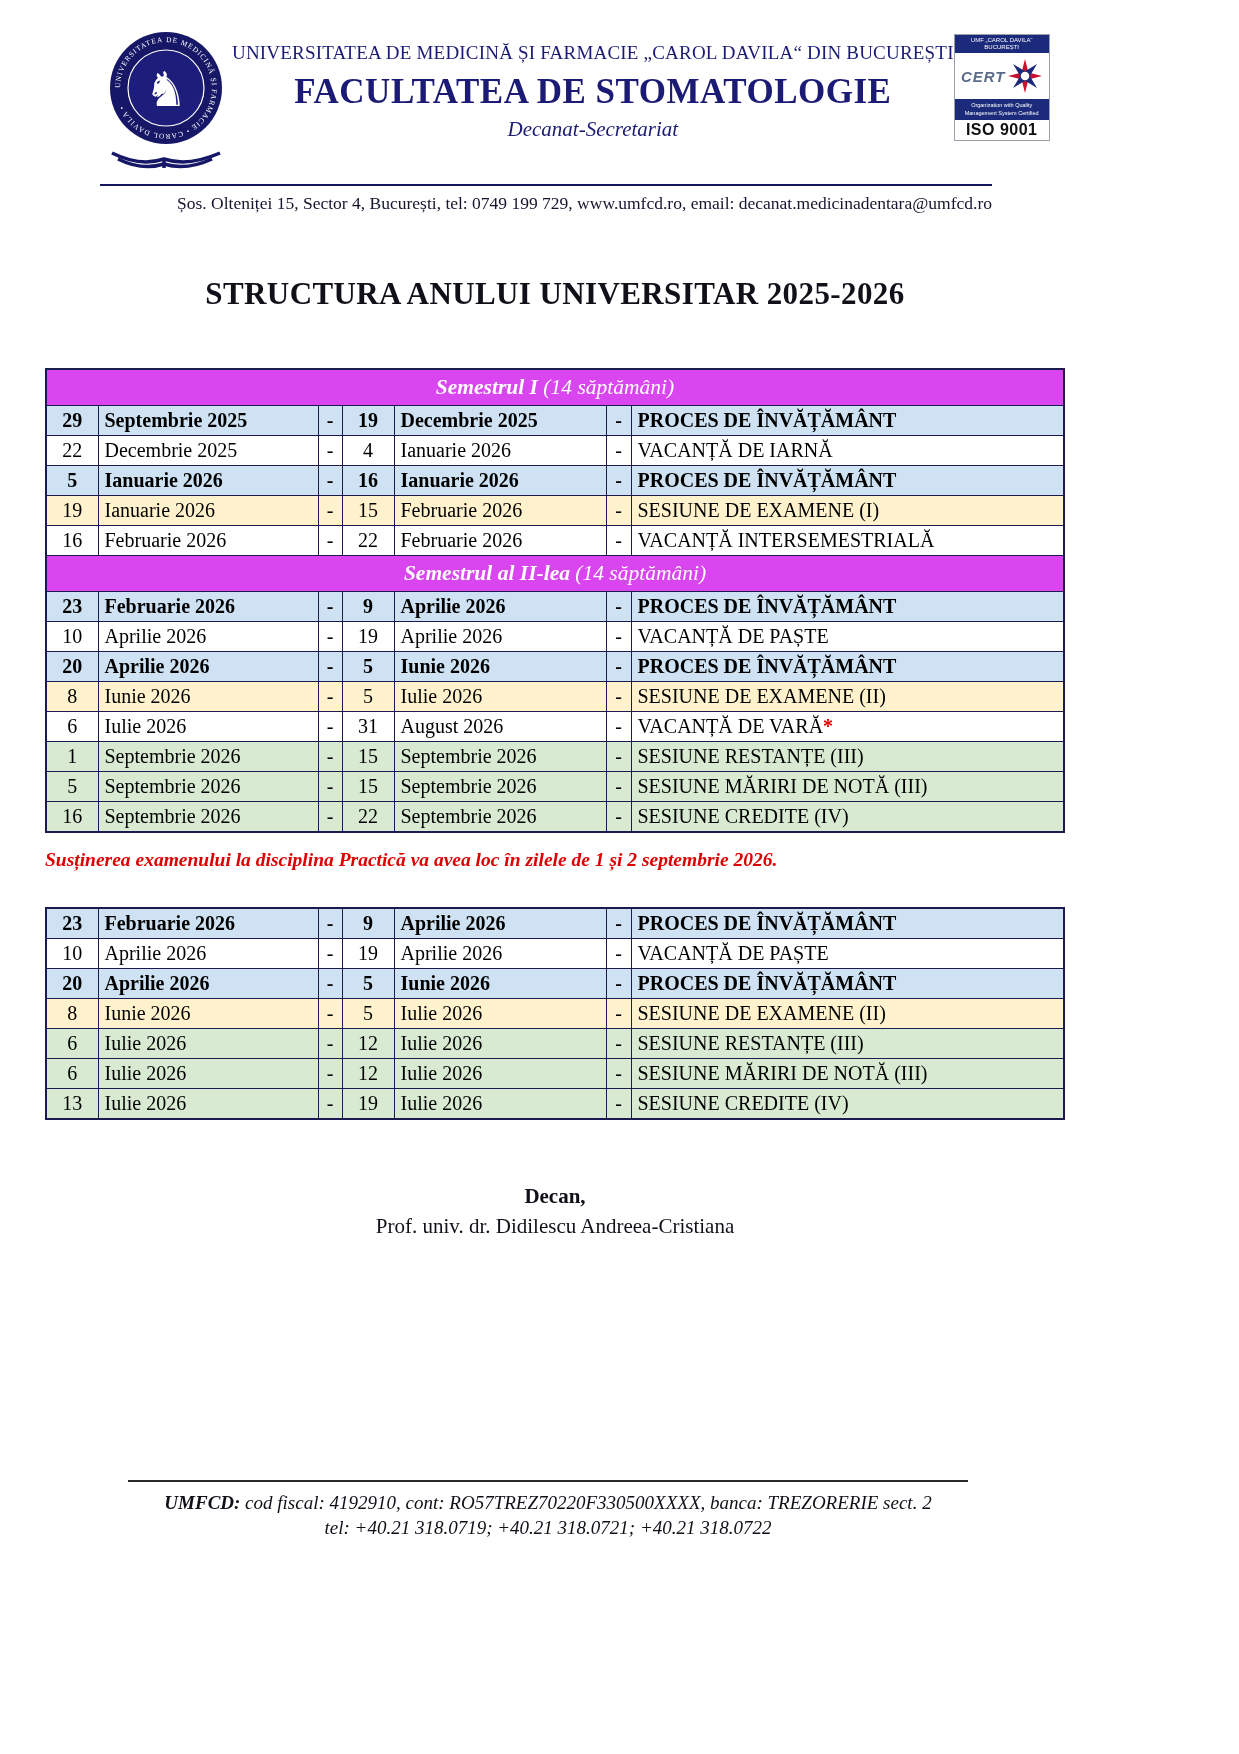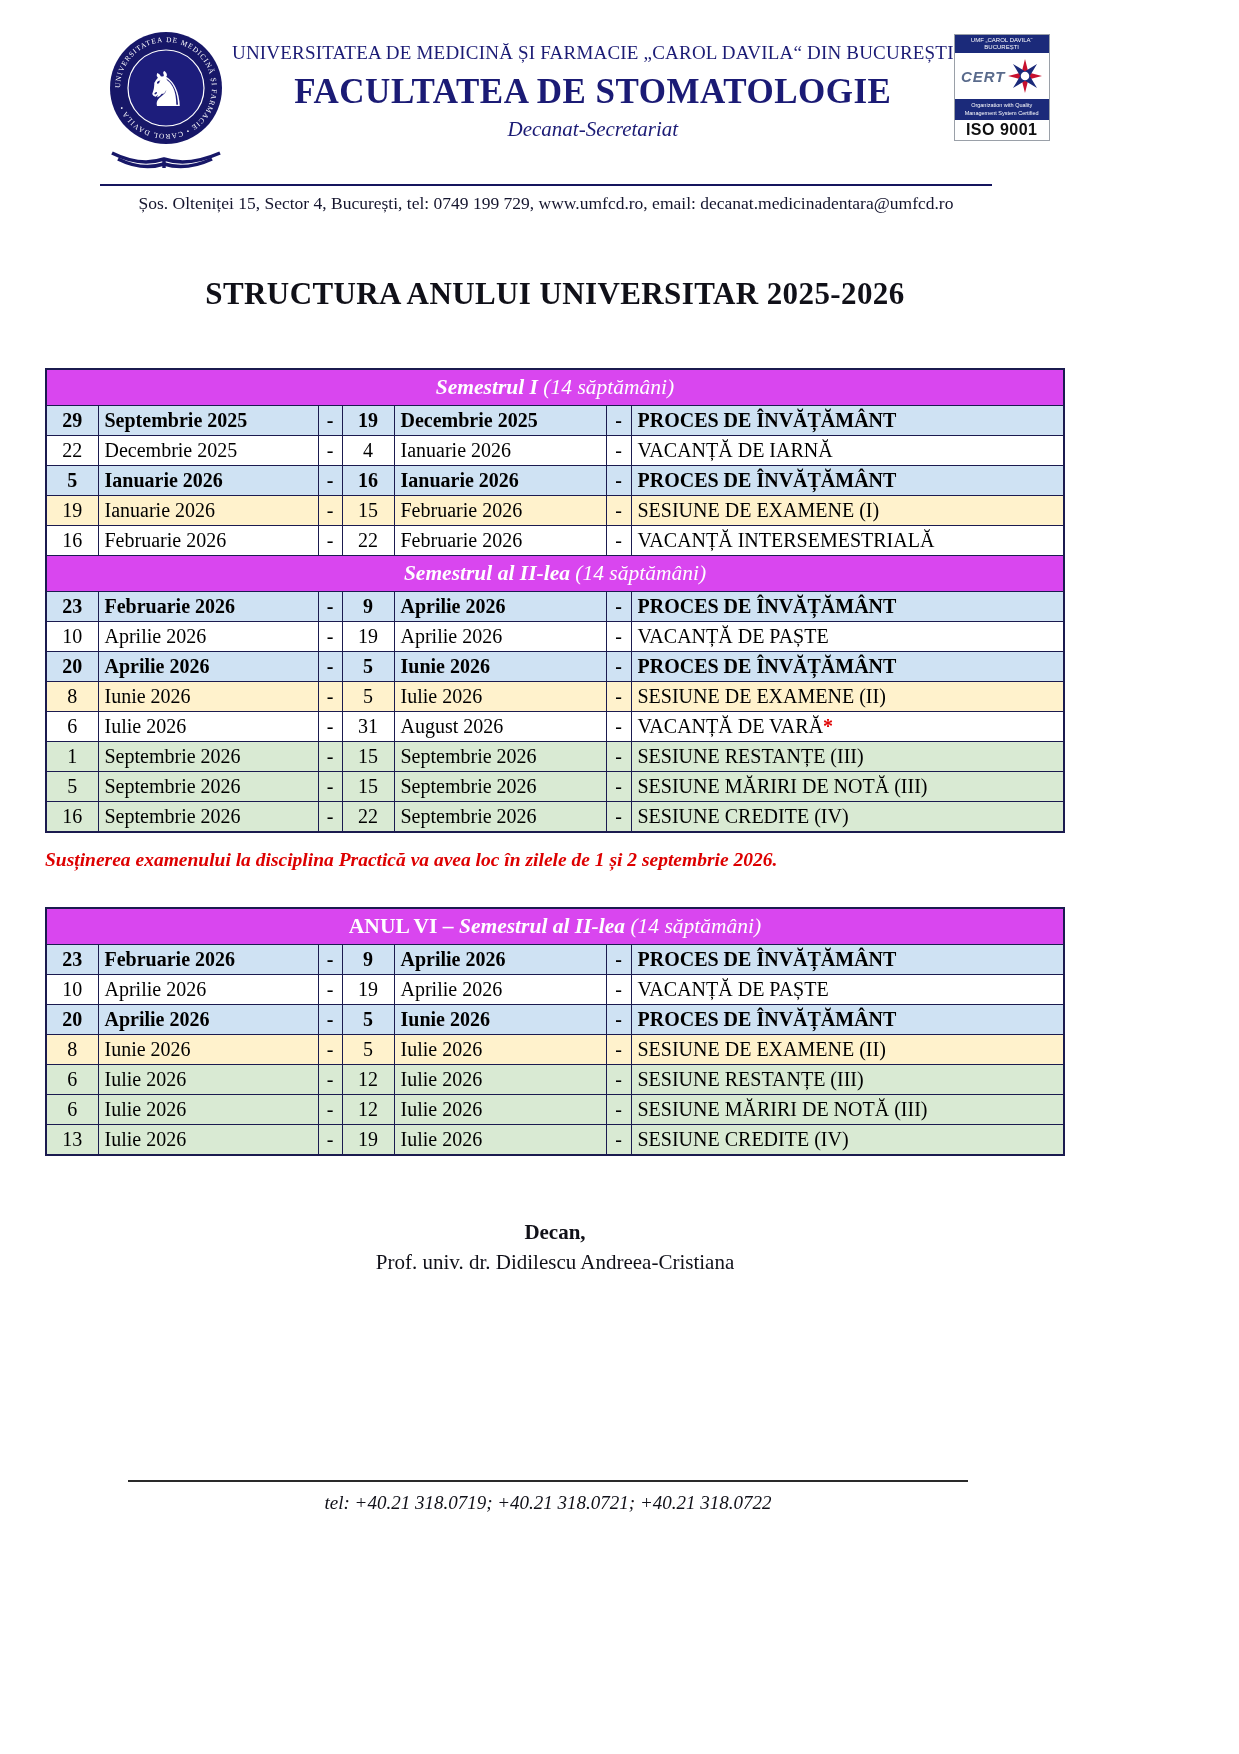--- a/index.html
+++ b/index.html
@@ -15,21 +15,21 @@
 
   
   .hdr { margin: 26px 0 0 100px; width: 892px; }
   .hdr-row { display: flex; align-items: flex-start; }
   .logo-wrap { flex: 0 0 132px; width: 132px; }
   .hdr-center { flex: 1; text-align: center; padding-top: 16px; color: #1b1b75; }
   .univ-line { font-size: 19px; letter-spacing: .2px; white-space: nowrap; }
   .faculty   { font-size: 35px; font-weight: bold; margin-top: 8px; letter-spacing: .5px; }
   .dept      { font-size: 21px; font-style: italic; margin-top: 5px; }
   .hdr-rule  { border-top: 2px solid #15155e; margin-top: 4px; }
-  .address   { font-size: 17.5px; text-align: center; margin-top: 7px; color: #15152e; }
+  .address   { font-size: 17.5px; text-align: right; margin-top: 7px; color: #15152e; }
 
   
   .badge { flex: 0 0 96px; width: 96px; margin-top: 8px; border: 1px solid #9aa0a8;
            text-align: center; font-family: "Liberation Sans", sans-serif; background: #fff; }
   .badge-top { background: #1b2a7a; color: #fff; font-size: 6px; padding: 2px 1px; line-height: 1.2; }
   .badge-mid { display: flex; align-items: center; justify-content: center; gap: 3px; height: 46px; padding: 2px; }
   .badge-cert { color: #5a6b8c; font-size: 15px; font-weight: bold; font-style: italic; letter-spacing: 1px; }
   .badge-strip { background: #1b2a7a; color: #fff; font-size: 5.5px; padding: 3px 2px; line-height: 1.35; }
   .badge-iso { font-size: 16px; font-weight: bold; color: #101010; padding: 1px 0; letter-spacing: .5px; }
 
@@ -271,23 +271,20 @@
       <colgroup>
         <col style="width:52px">
           <col style="width:220px">
           <col style="width:24px">
         <col style="width:52px">
           <col style="width:212px">
           <col style="width:25px">
           <col>
       </colgroup>
       <tbody>
-          <tr class="sec-header">
-            <td colspan="7"><span class="hdr-prefix">ANUL VI – </span><span class="hdr-main">Semestrul al II-lea</span><span class="hdr-note"> (14 săptămâni)</span></td>
-          </tr>
           <tr class="row-process">
             <td class="col-day">23</td>
             <td class="col-month">Februarie 2026</td>
             <td class="col-dash">-</td>
             <td class="col-day">9</td>
             <td class="col-month">Aprilie 2026</td>
             <td class="col-dash">-</td>
             <td class="col-desc">PROCES DE ÎNVĂȚĂMÂNT</td>
           </tr>
           <tr class="row-white">
@@ -347,16 +344,17 @@
         </tbody>
     </table>
 
     <div class="signature">
       <div class="sig-role">Decan,</div>
       <div class="sig-name">Prof. univ. dr. Didilescu Andreea-Cristiana</div>
     </div>
   </div>
 
   <footer class="foot">
+    <p><span class="foot-org">UMFCD:</span><span> cod fiscal: 4192910, cont: RO57TREZ70220F330500XXXX, banca: TREZORERIE sect. 2</span></p>
     <p>tel: +40.21 318.0719; +40.21 318.0721; +40.21 318.0722</p>
   </footer>
 
 </div>
 
 </body></html>

